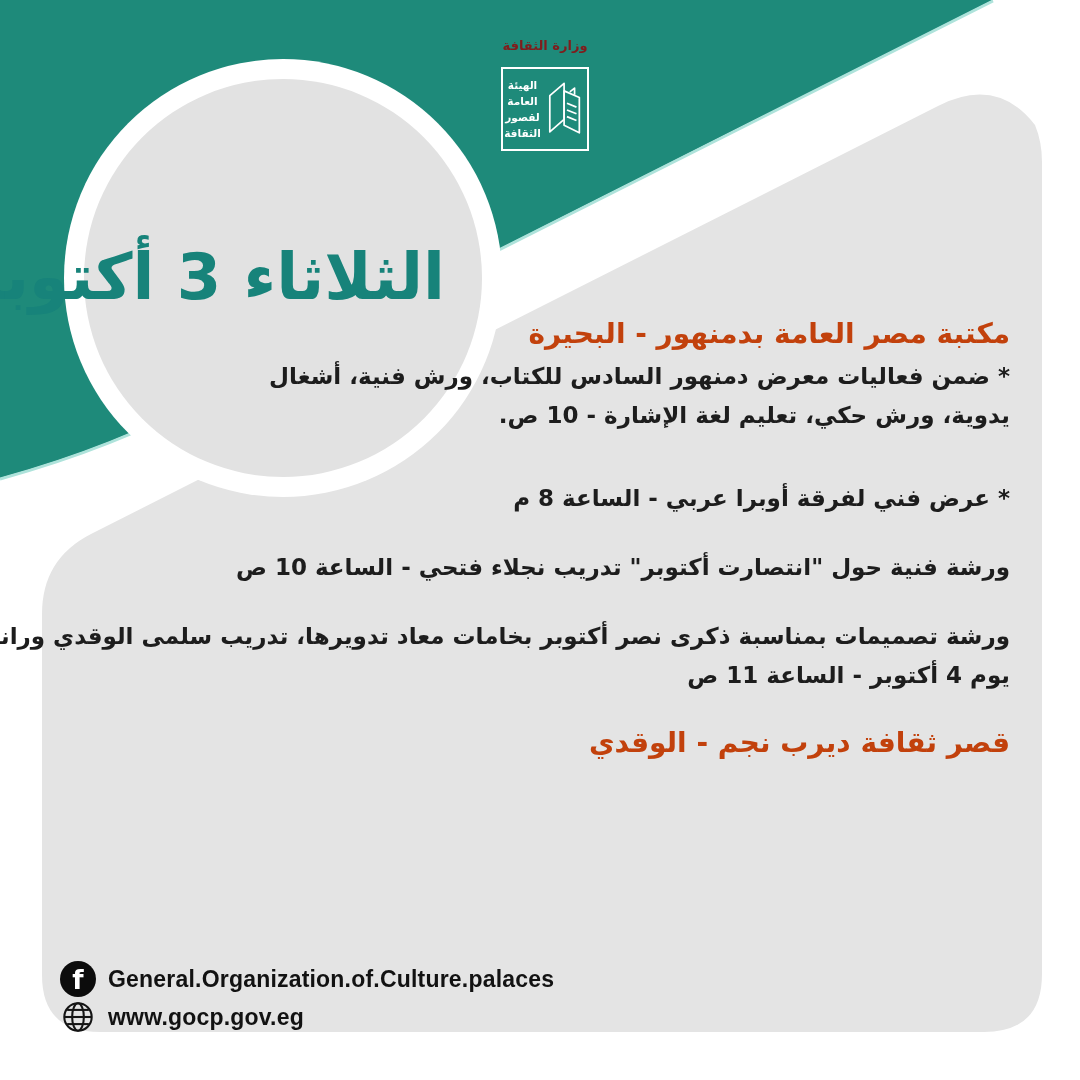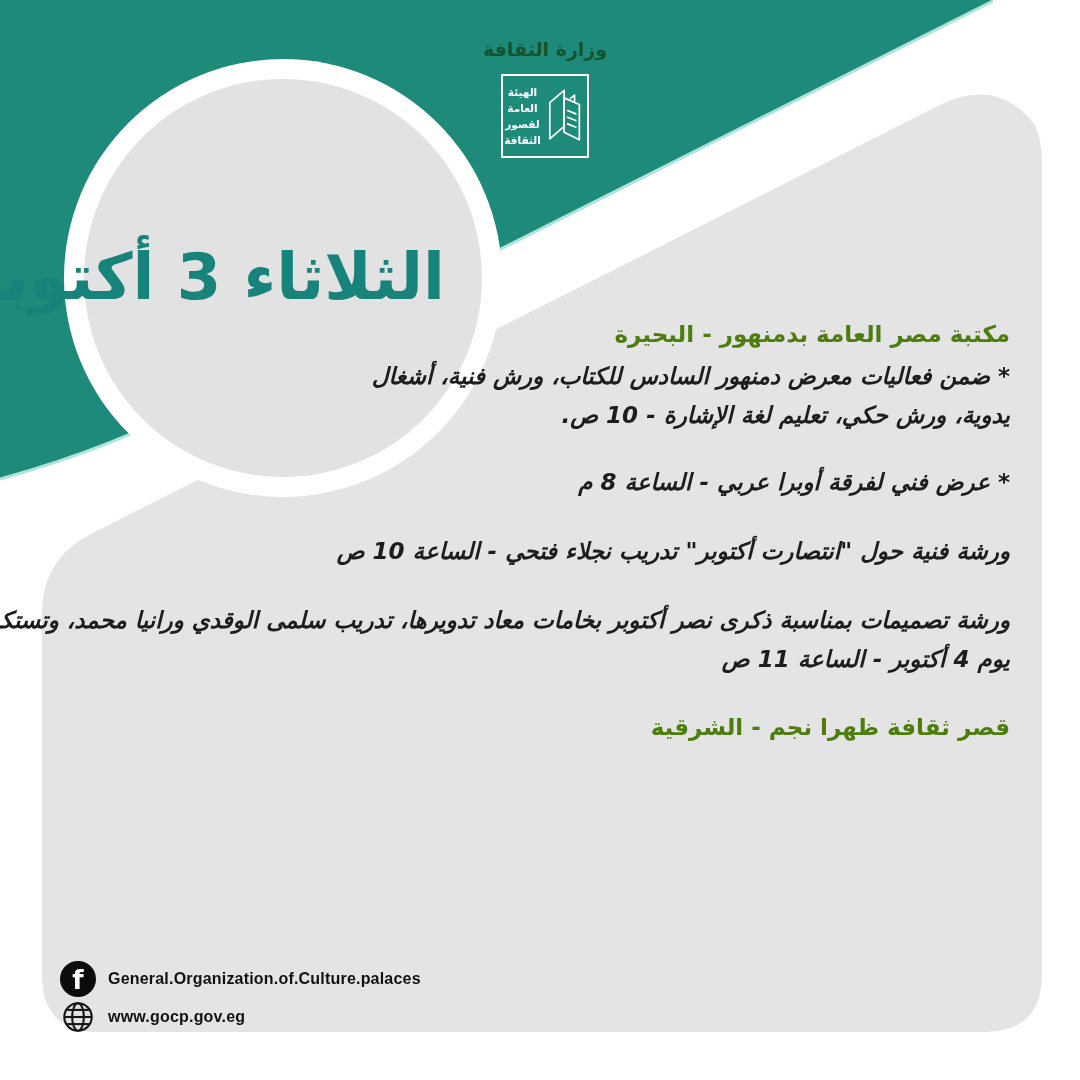--- a/index.html
+++ b/index.html
@@ -4,58 +4,58 @@
 <style>
   html,body{margin:0;padding:0;background:#ffffff;}
   .canvas{
     position:relative;width:1080px;height:1080px;overflow:hidden;
     background:#ffffff;font-family:"DejaVu Sans",sans-serif;
   }
   svg.bg{position:absolute;left:0;top:0;width:1080px;height:1080px;}
 
   
   .logo{position:absolute;left:465px;top:38px;width:160px;text-align:center;}
-  .ministry-title{color:#14532d;font-size:19px;font-weight:700;letter-spacing:.5px;direction:rtl;}
+  .ministry-title{color:#7f1d1d;font-size:13px;font-weight:700;letter-spacing:.5px;direction:rtl;}
   .emblem-box{
     margin:14px auto 16px;width:88px;height:84px;border:2px solid #ffffff;
     box-sizing:border-box;display:flex;direction:rtl;align-items:center;
     justify-content:center;gap:5px;padding:8px 2px;
   }
   .emblem-icon{flex:0 0 auto;}
   .org-lines{flex:0 0 auto;color:#ffffff;font-weight:700;font-size:10.5px;line-height:16px;direction:rtl;}
 
   
   .date-label{
     position:absolute;left:95px;top:240px;width:350px;text-align:center;
     font-size:64px;font-weight:700;color:#17837a;direction:rtl;white-space:nowrap;
   }
 
   
   .events{
     position:absolute;left:50px;right:70px;top:316px;
     direction:rtl;text-align:right;color:#1d1d1d;
   }
   .event{margin-bottom:30px;}
-  .venue{color:#4d7c0f;font-size:23px;line-height:36px;font-weight:700;white-space:nowrap;}
-  .p{margin-top:5px;font-style:italic;}
-  .p.gap{margin-top:28px;}
+  .venue{color:#c2410c;font-size:28px;line-height:36px;font-weight:700;white-space:nowrap;}
+  .p{margin-top:5px;}
+  .p.gap{margin-top:44px;}
   .line{font-size:23px;line-height:39px;font-weight:700;white-space:nowrap;}
 
   
   .footer{position:absolute;left:60px;top:960px;}
   .footer-row{display:flex;align-items:center;gap:12px;height:38px;}
   .fb-badge{
     width:36px;height:36px;border-radius:50%;background:#0c0c0c;
     display:flex;align-items:center;justify-content:center;
   }
   .fb-badge span{color:#ffffff;font-size:26px;font-weight:700;line-height:1;
     font-family:"DejaVu Sans",sans-serif;transform:translateY(1px);}
   .globe-wrap{width:36px;height:34px;display:flex;align-items:center;justify-content:center;}
   .footer-text{
-    color:#121212;font-weight:700;font-size:16px;letter-spacing:.2px;
+    color:#121212;font-weight:700;font-size:23px;letter-spacing:.2px;
     font-family:"Liberation Sans","DejaVu Sans",sans-serif;
   }
 </style>
 </head>
 <body>
 
 <div class="canvas">
 
   <svg class="bg" viewBox="0 0 1080 1080" aria-hidden="true">
 
@@ -111,21 +111,21 @@
     </div>
 
     <div class="event">
       <div class="p">
         <div class="line">ورشة تصميمات بمناسبة ذكرى نصر أكتوبر بخامات معاد تدويرها، تدريب سلمى الوقدي ورانيا محمد، وتستكمل</div>
         <div class="line">يوم 4 أكتوبر - الساعة 11 ص</div>
       </div>
     </div>
 
     <div class="event">
-      <div class="venue">قصر ثقافة ظهرا نجم - الشرقية</div>
+      <div class="venue">قصر ثقافة ديرب نجم - الوقدي</div>
     </div>
 
 
   </div>
 
   <div class="footer">
     <div class="footer-row">
       <div class="fb-badge">
           <span>f</span>
         </div>

